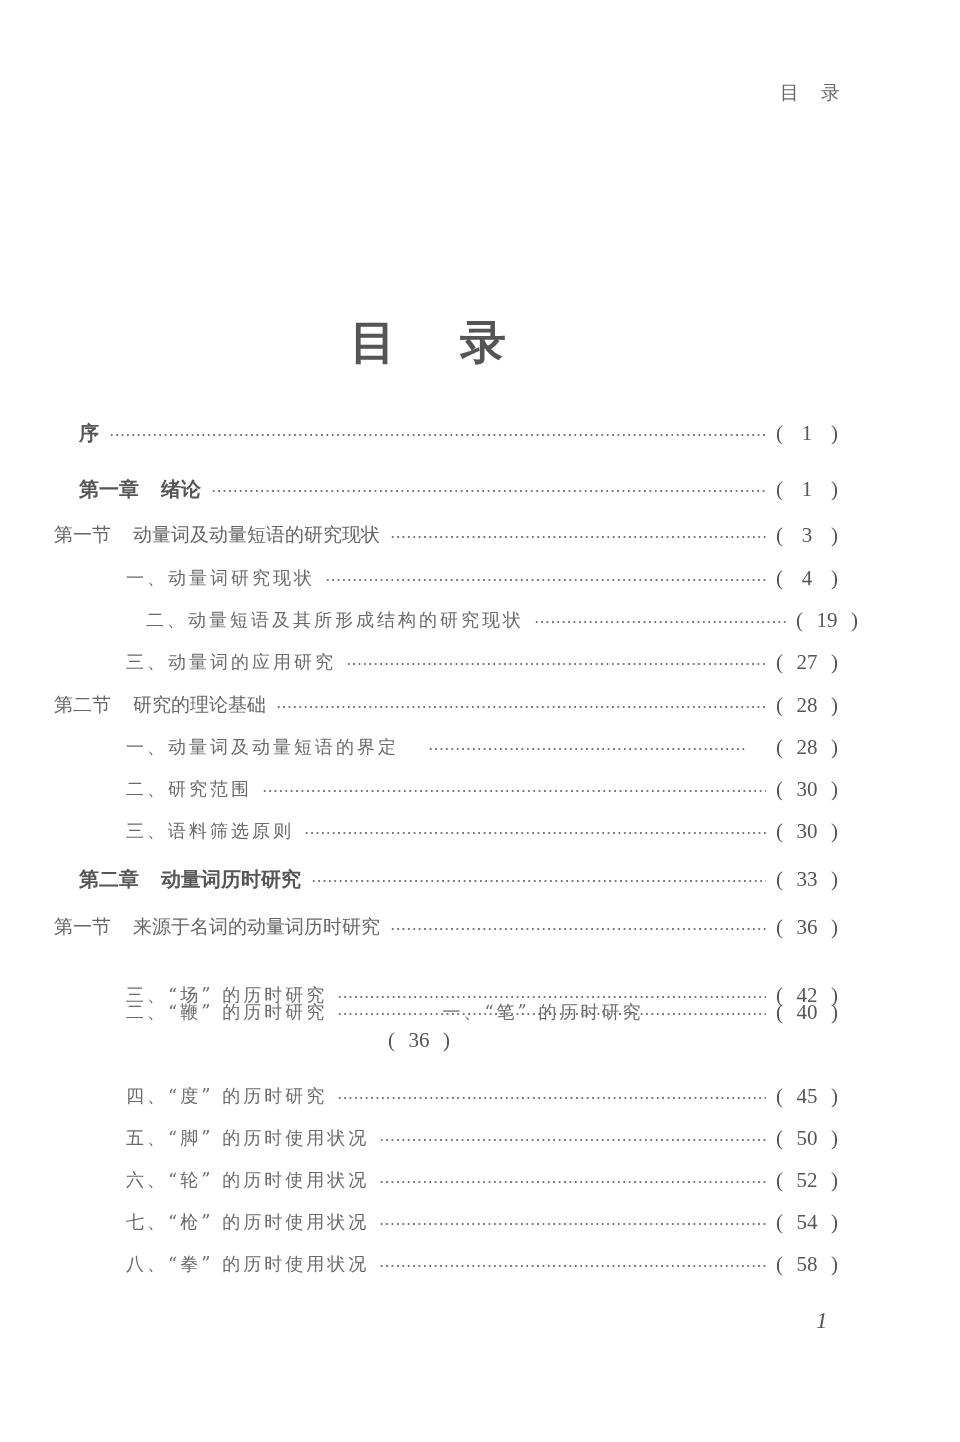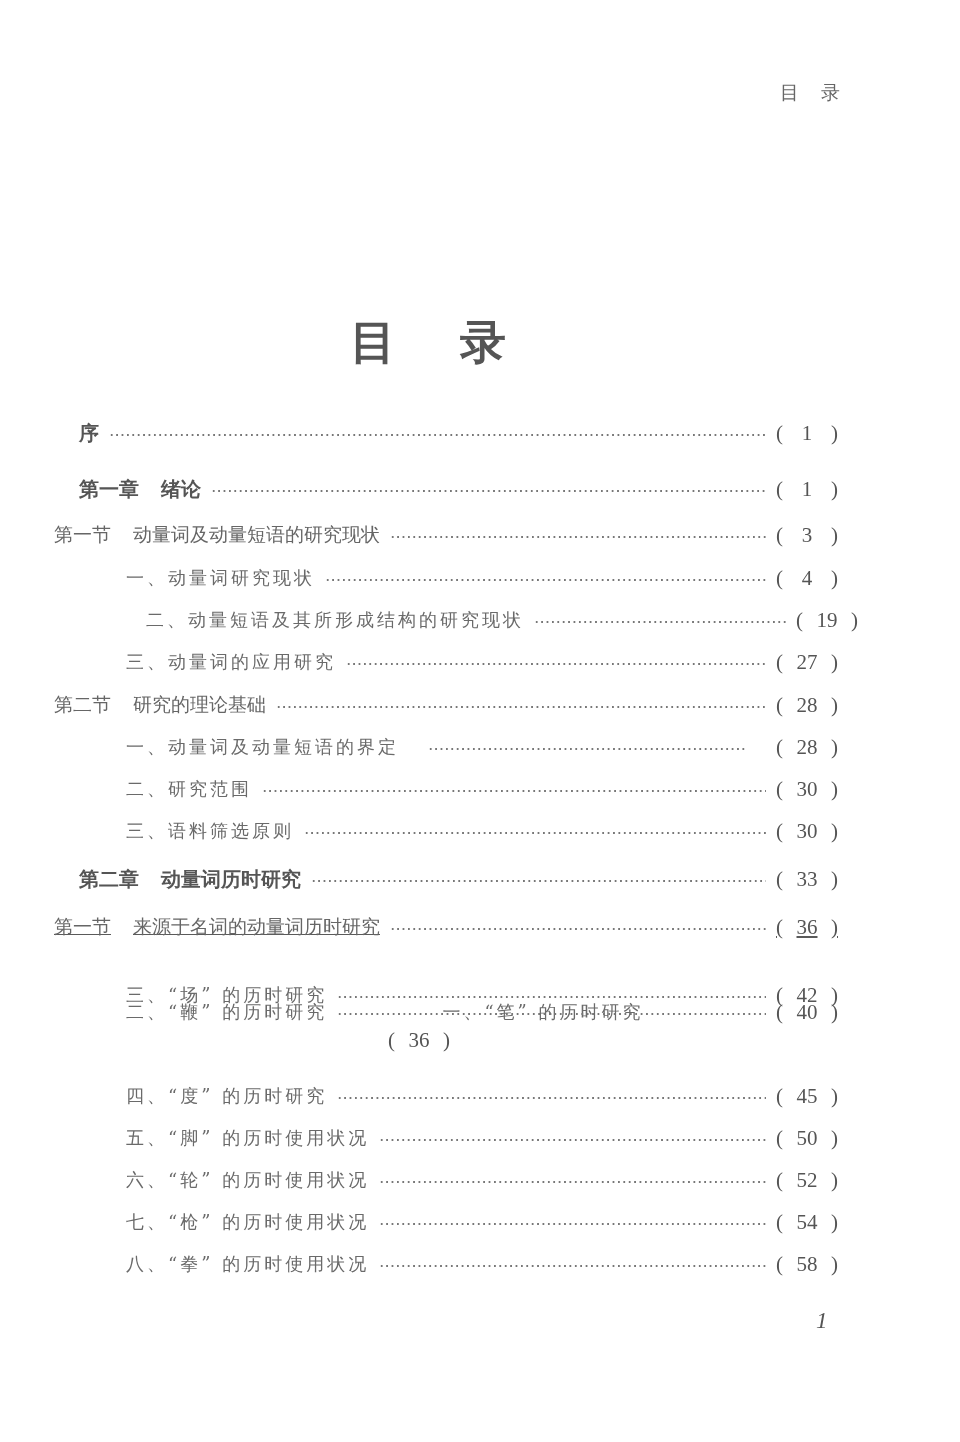--- a/index.html
+++ b/index.html
@@ -137,21 +137,21 @@
     </div>
     <div class="row lvl0" style="top: 864px;">
       <span class="label"><span>第二章</span><span class="gap"></span><span>动量词历时研究</span></span>
       <span class="leader"></span>
       <span class="page">
         <span>(</span>
         <span>33</span>
         <span>)</span>
       </span>
     </div>
-    <div class="row lvl1" style="top: 912px; text-decoration: underline;">
+    <div class="row lvl1" style="top: 912px;">
       <span class="label"><span>第一节</span><span class="gap"></span><span>来源于名词的动量词历时研究</span></span>
       <span class="leader"></span>
       <span class="page">
         <span>(</span>
         <span>36</span>
         <span>)</span>
       </span>
     </div>
     <div class="row lvl2" style="top: 1000px; flex-direction: column;">
       <span class="label"><span>一、</span><span>“笔” 的历时研究</span></span>

